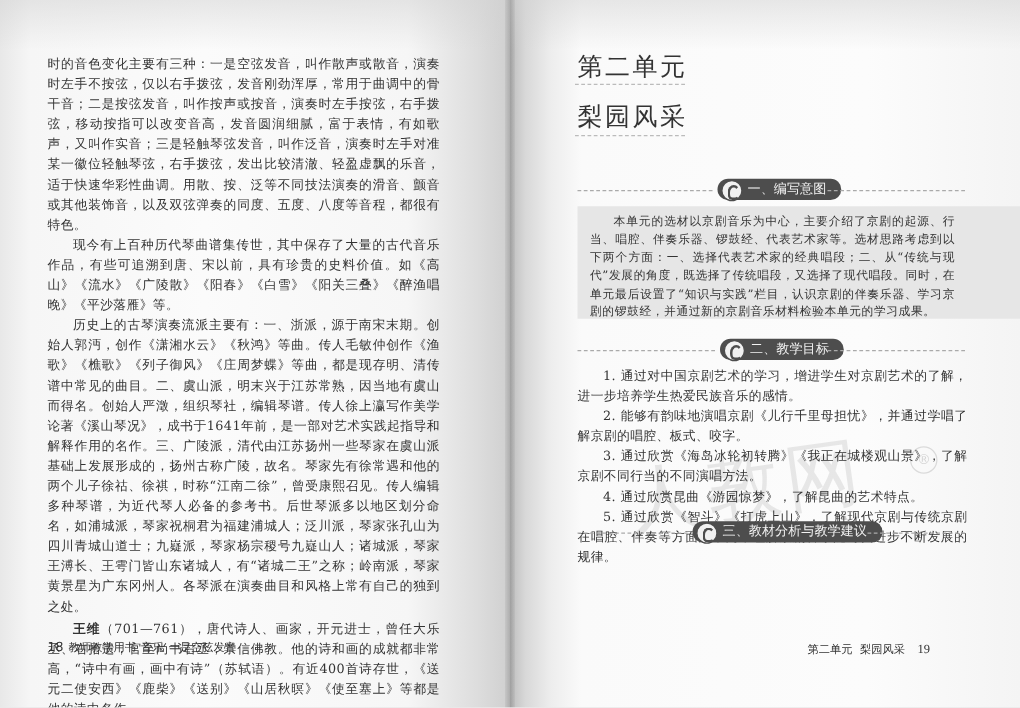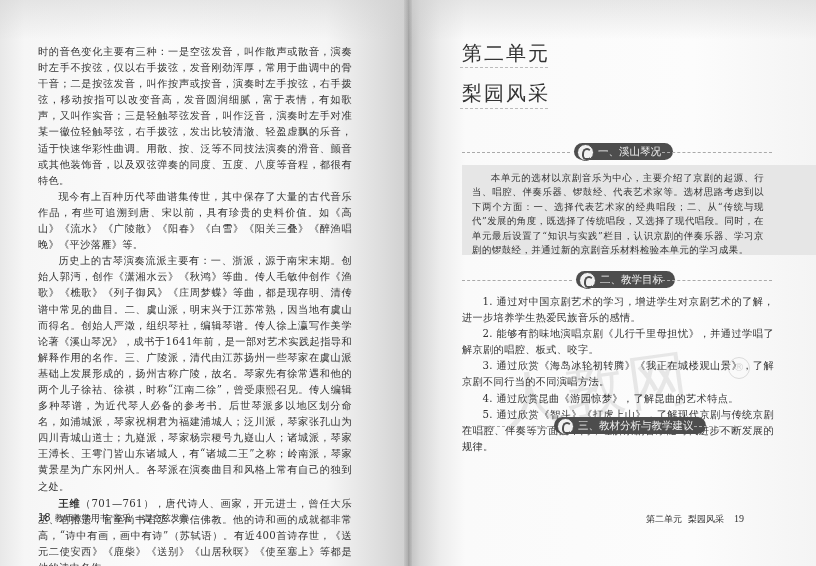--- a/index.html
+++ b/index.html
@@ -129,21 +129,21 @@
 
   <div class="unit-title t1">第二单元</div>
   <div class="title-underline u1"></div>
   <div class="unit-title t2">梨园风采</div>
   <div class="title-underline u2"></div>
 
   <div class="section-head" style="top:143px;">
     <div class="dash" style="left:0;width:108px;"></div>
     <div class="pill" style="left:112px;">
       <span class="ico"></span>
-      <span>一、溪山琴况</span>
+      <span>一、编写意图</span>
     </div>
     <div class="dash" style="left:200px;width:110px;"></div>
   </div>
   <div class="intent-box">
     <div class="intent-text indent">本单元的选材以京剧音乐为中心，主要介绍了京剧的起源、行当、唱腔、伴奏乐器、锣鼓经、代表艺术家等。选材思路考虑到以下两个方面：一、选择代表艺术家的经典唱段；二、从“传统与现代”发展的角度，既选择了传统唱段，又选择了现代唱段。同时，在单元最后设置了“知识与实践”栏目，认识京剧的伴奏乐器、学习京剧的锣鼓经，并通过新的京剧音乐材料检验本单元的学习成果。</div>
   </div>
 
   <div class="section-head" style="top:271px;">
     <div class="dash" style="left:0;width:110px;"></div>
     <div class="pill" style="left:114px;">

